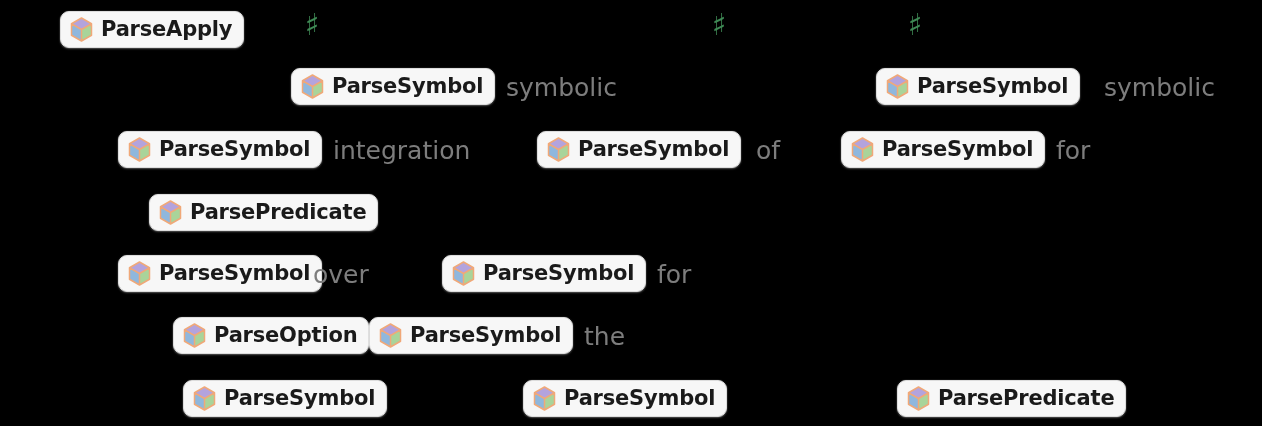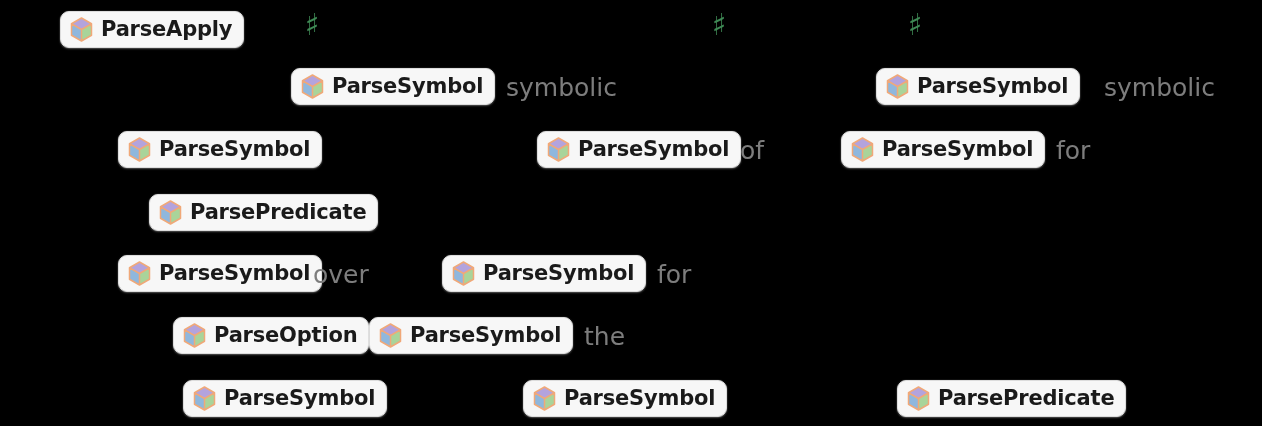--- a/index.html
+++ b/index.html
@@ -133,32 +133,35 @@
       <div class="pill">
         <svg class="cube" viewBox="0 0 46 50">
           <path d="M23 2 L43 13.5 L23 25 L3 13.5 Z" fill="#b3a3dd"></path>
           <path d="M3 13.5 L23 25 L23 48 L3 36.5 Z" fill="#8fb7dd"></path>
           <path d="M43 13.5 L43 36.5 L23 48 L23 25 Z" fill="#a9d49a"></path>
           <path d="M23 2 L43 13.5 L43 36.5 L23 48 L3 36.5 L3 13.5 Z M3 13.5 L23 25 L43 13.5 M23 25 L23 48" fill="none" stroke="#f0a878" stroke-width="3" stroke-linejoin="round"></path>
         </svg>
         <span class="label">ParseSymbol</span>
       </div>
     </div>
+    <div class="node" style="left: 333px; top: 138px;">
+      <span class="word">integration</span>
+    </div>
     <div class="node" style="left: 537px; top: 131px;">
       <div class="pill">
         <svg class="cube" viewBox="0 0 46 50">
           <path d="M23 2 L43 13.5 L23 25 L3 13.5 Z" fill="#b3a3dd"></path>
           <path d="M3 13.5 L23 25 L23 48 L3 36.5 Z" fill="#8fb7dd"></path>
           <path d="M43 13.5 L43 36.5 L23 48 L23 25 Z" fill="#a9d49a"></path>
           <path d="M23 2 L43 13.5 L43 36.5 L23 48 L3 36.5 L3 13.5 Z M3 13.5 L23 25 L43 13.5 M23 25 L23 48" fill="none" stroke="#f0a878" stroke-width="3" stroke-linejoin="round"></path>
         </svg>
         <span class="label">ParseSymbol</span>
       </div>
     </div>
-    <div class="node" style="left: 740px; top: 138px;">
+    <div class="node" style="left: 756px; top: 138px;">
       <span class="word">of</span>
     </div>
     <div class="node" style="left: 841px; top: 131px;">
       <div class="pill">
         <svg class="cube" viewBox="0 0 46 50">
           <path d="M23 2 L43 13.5 L23 25 L3 13.5 Z" fill="#b3a3dd"></path>
           <path d="M3 13.5 L23 25 L23 48 L3 36.5 Z" fill="#8fb7dd"></path>
           <path d="M43 13.5 L43 36.5 L23 48 L23 25 Z" fill="#a9d49a"></path>
           <path d="M23 2 L43 13.5 L43 36.5 L23 48 L3 36.5 L3 13.5 Z M3 13.5 L23 25 L43 13.5 M23 25 L23 48" fill="none" stroke="#f0a878" stroke-width="3" stroke-linejoin="round"></path>
         </svg>

